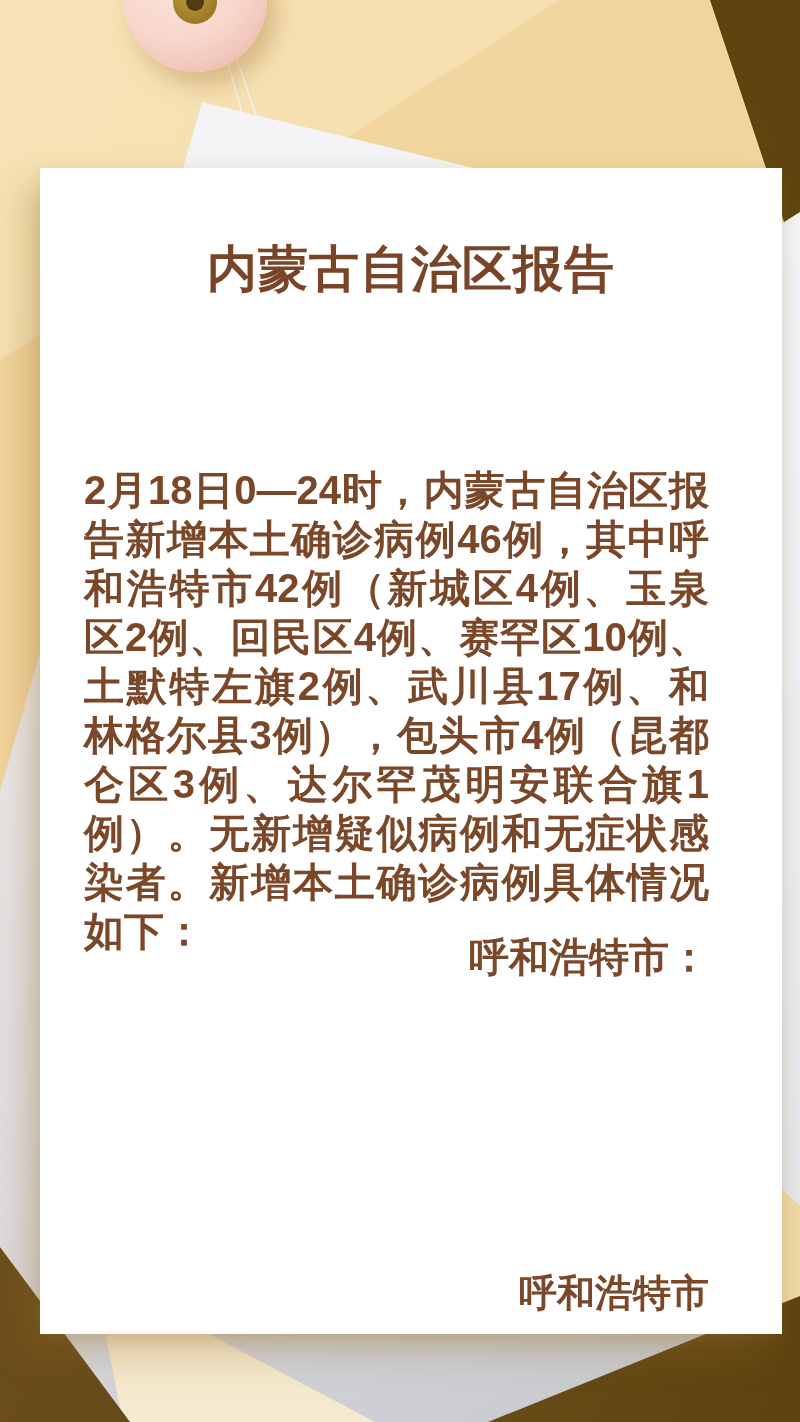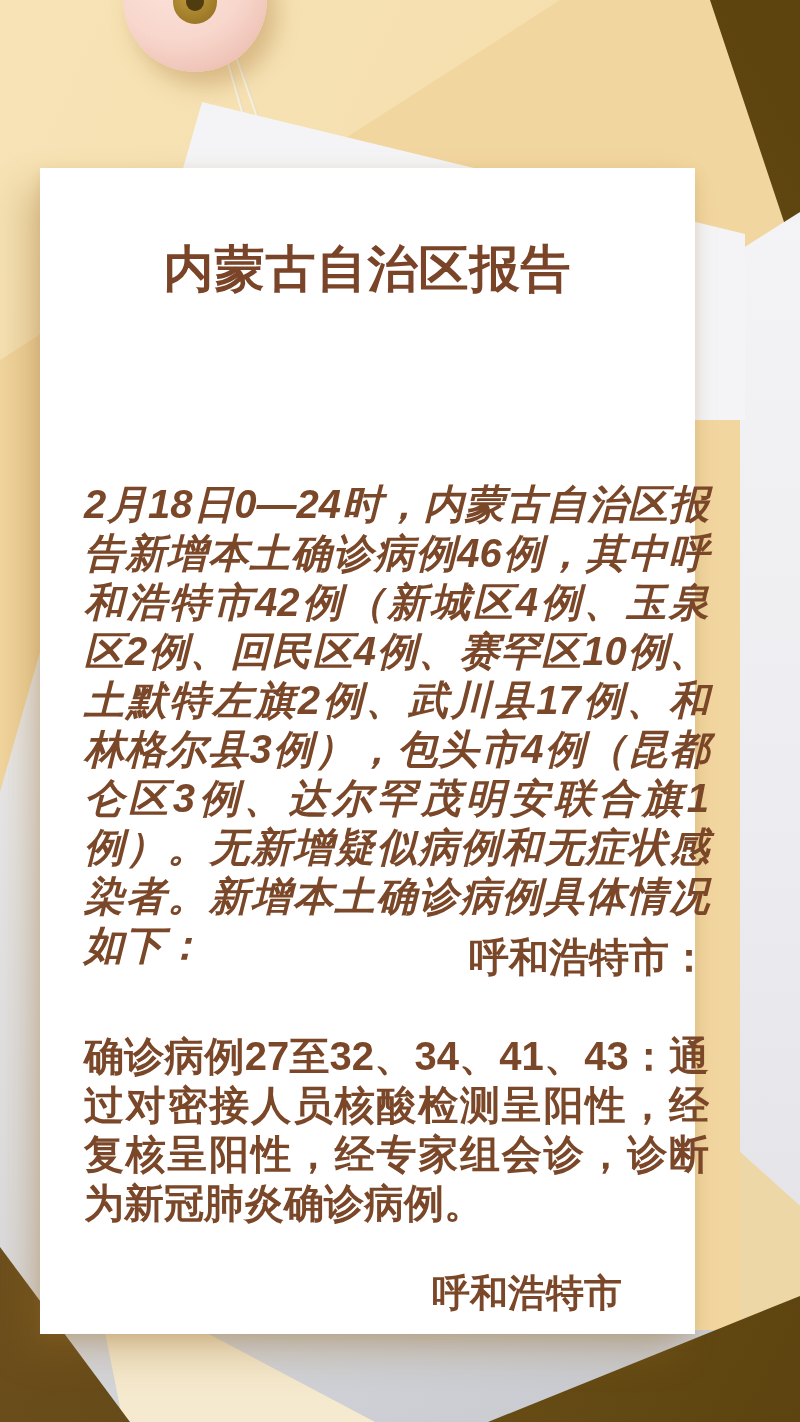--- a/index.html
+++ b/index.html
@@ -58,35 +58,35 @@
   .strand.s2{left:233px;top:50px;height:80px;transform:rotate(-19deg);}
 
   
   .sheet-top{
     clip-path:polygon(202px 102px, 745px 234px, 745px 420px, 182px 420px, 182px 172px);
     background:#f4f4f6;
   }
 
   
   .card{
-    position:absolute;left:40px;top:168px;width:655px;height:1166px;
+    position:absolute;left:40px;top:168px;width:742px;height:1166px;
     background:#ffffff;
     box-shadow:-16px 20px 34px rgba(150,105,40,.30), 0 5px 12px rgba(150,105,40,.18);
   }
   .title{
     position:absolute;left:0;right:0;top:70px;
     text-align:center;font-size:50px;line-height:62px;font-weight:900;
     color:#7a4428;letter-spacing:1px;
   }
   .p{
     position:absolute;left:44px;width:625px;
     font-size:40px;line-height:49px;font-weight:700;color:#7b4729;
     text-align:justify;text-justify:inter-ideograph;margin:0;
   }
-  .p1{top:312px;font-style:italic;}
+  .p1{top:298px;}
   .h2{top:765px;text-align:right;}
   .p2{top:864px;}
   .sig{
     position:absolute;right:73px;top:1100px;margin:0;
     font-size:38px;font-weight:700;color:#7b4729;
   }
 
   
   .pin{
     position:absolute;left:123px;top:-72px;width:144px;height:144px;border-radius:50%;
@@ -121,21 +121,20 @@
   <div class="strand s2"></div>
 
   <div class="layer sheet-top"></div>
 
   <div class="card">
     <div class="title">
       <div>内蒙古自治区报告</div>
     </div>
     <p class="p p1">2月18日0—24时，内蒙古自治区报告新增本土确诊病例46例，其中呼和浩特市42例（新城区4例、玉泉区2例、回民区4例、赛罕区10例、土默特左旗2例、武川县17例、和林格尔县3例），包头市4例（昆都仑区3例、达尔罕茂明安联合旗1例）。无新增疑似病例和无症状感染者。新增本土确诊病例具体情况如下：</p>
     <p class="p h2">呼和浩特市：</p>
-    <p class="p p2">确诊病例27至32、34、41、43：通过对密接人员核酸检测呈阳性，经复核呈阳性，经专家组会诊，诊断为新冠肺炎确诊病例。</p>
     <p class="sig">呼和浩特市</p>
   </div>
 
   <div class="pin">
     <div class="pin-ring">
       <div class="pin-hole"></div>
     </div>
   </div>
 
 </div>

